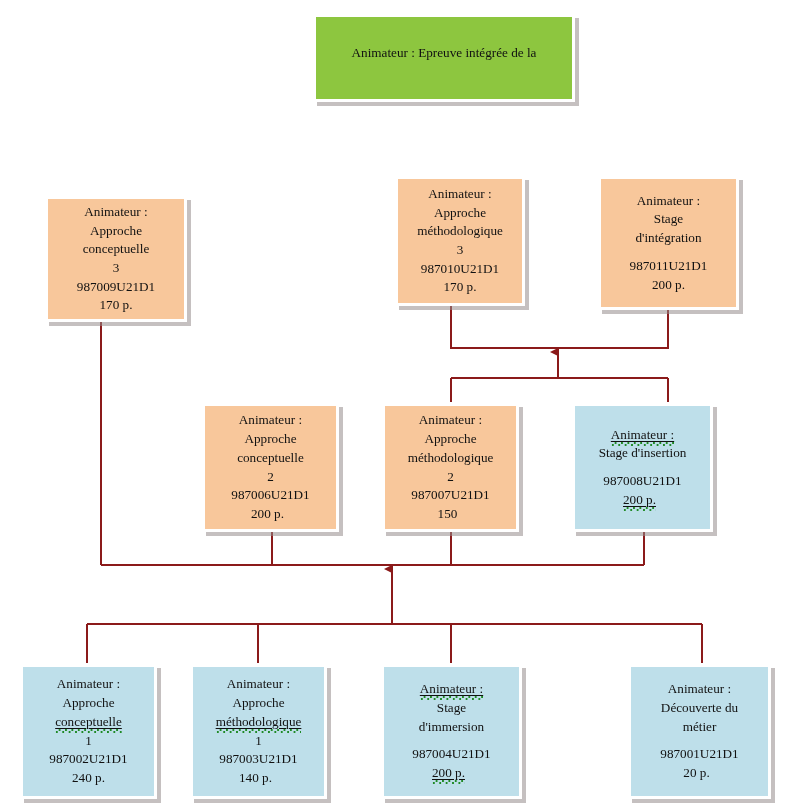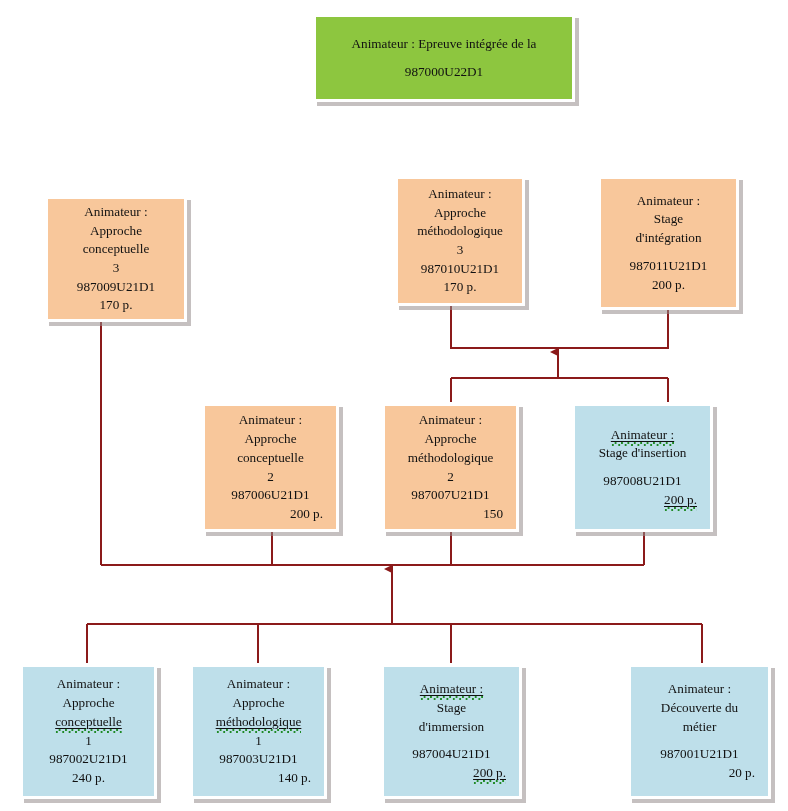--- a/index.html
+++ b/index.html
@@ -23,20 +23,21 @@
     border:3px solid #ffffff;
     box-shadow:4px 4px 0 0 rgba(150,140,140,0.55);
     display:flex;
     flex-direction:column;
     justify-content:center;
     color:#111111;
     font-size:13.2px;
     line-height:1.42;
     text-align:center;
     padding:4px 7px;
+    align-items:center;
   }
   .node.green{background:#8DC63F;}
   .node.orange{background:#F8C79B;}
   .node.blue{background:#BEDFEA;}
 
   .ln{display:block;}
   .gap{height:9px;}
   .right{text-align:right;padding-right:6px;}
 
   
@@ -86,21 +87,20 @@
       <path d="M451,624 L451,663"></path>
       <path d="M702,624 L702,663"></path>
 
       <path d="M392,624 L392,569" marker-end="url(#arrowUp)"></path>
     </g>
   </svg>
 
   <div class="node green" style="left:313px;top:14px;width:262px;height:88px;">
     <span class="ln">Animateur : Epreuve intégrée de la</span>
     <span class="gap"></span>
-    <span class="ln">987000U22D1</span>
   </div>
 
   <div class="node orange" style="left:45px;top:196px;width:142px;height:126px;">
     <span class="ln">Animateur :</span>
     <span class="ln">Approche</span>
     <span class="ln">conceptuelle</span>
     <span class="ln">3</span>
     <span class="ln">987009U21D1</span>
     <span class="ln">170 p.</span>
   </div>

